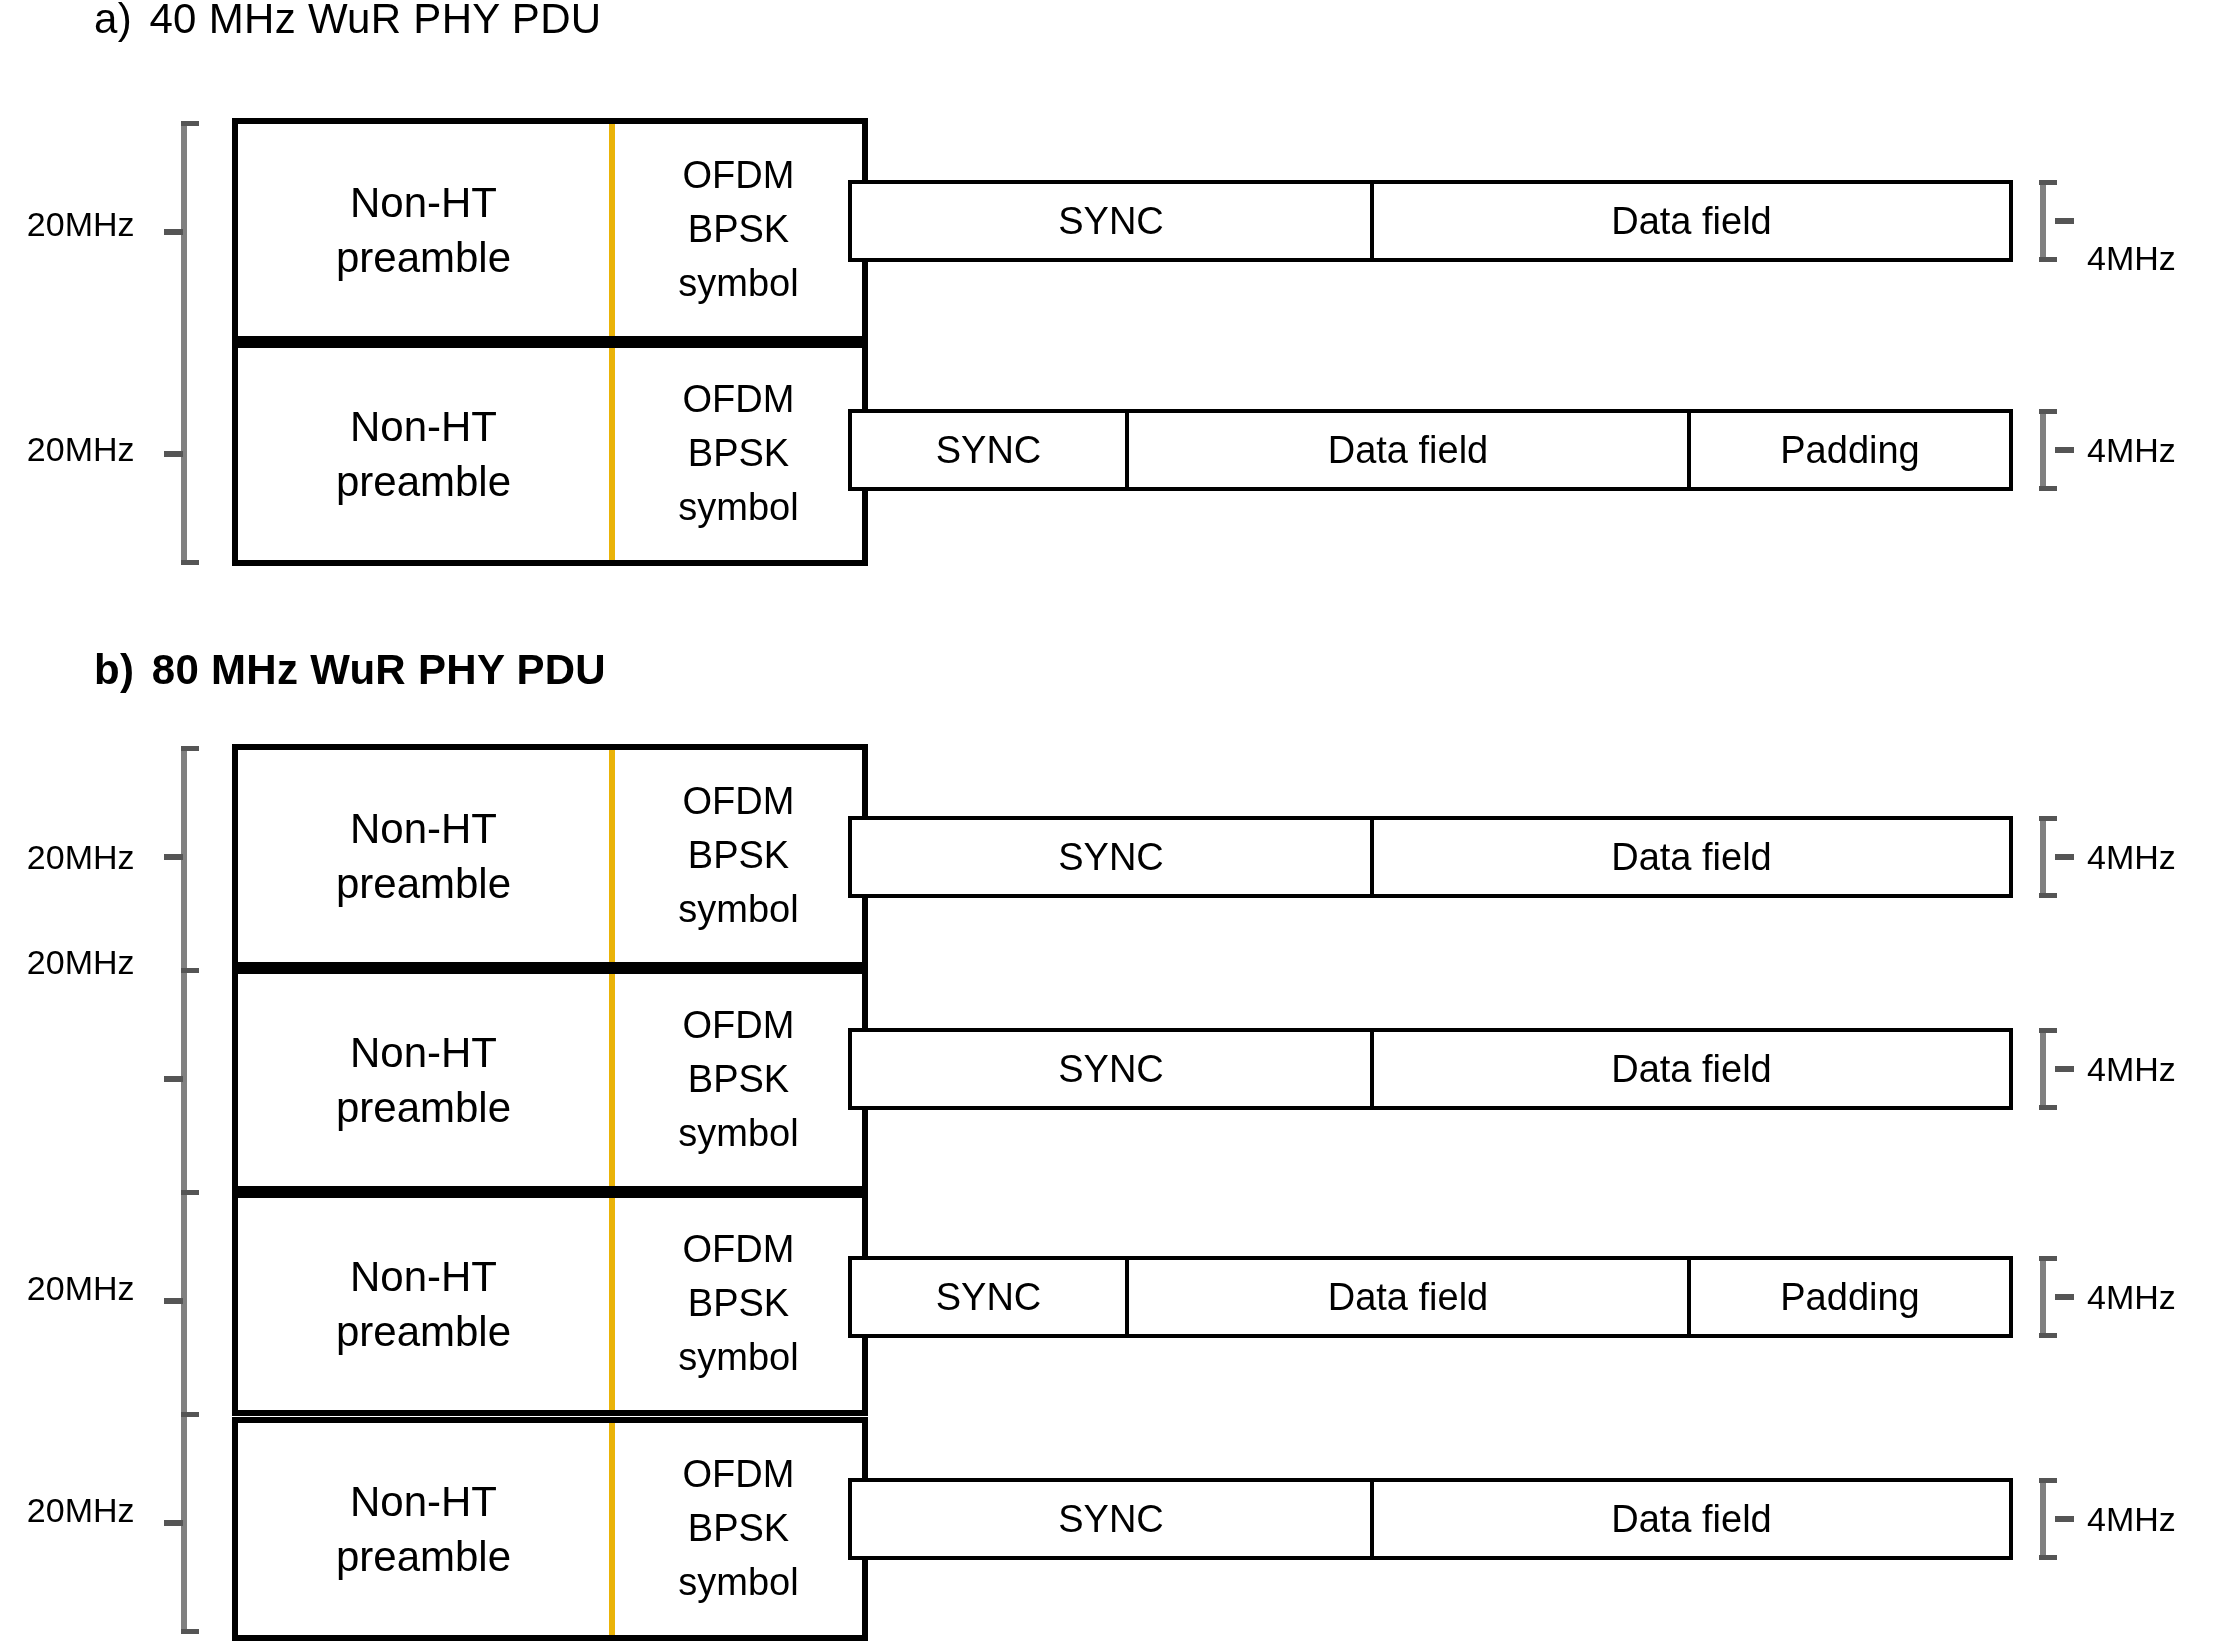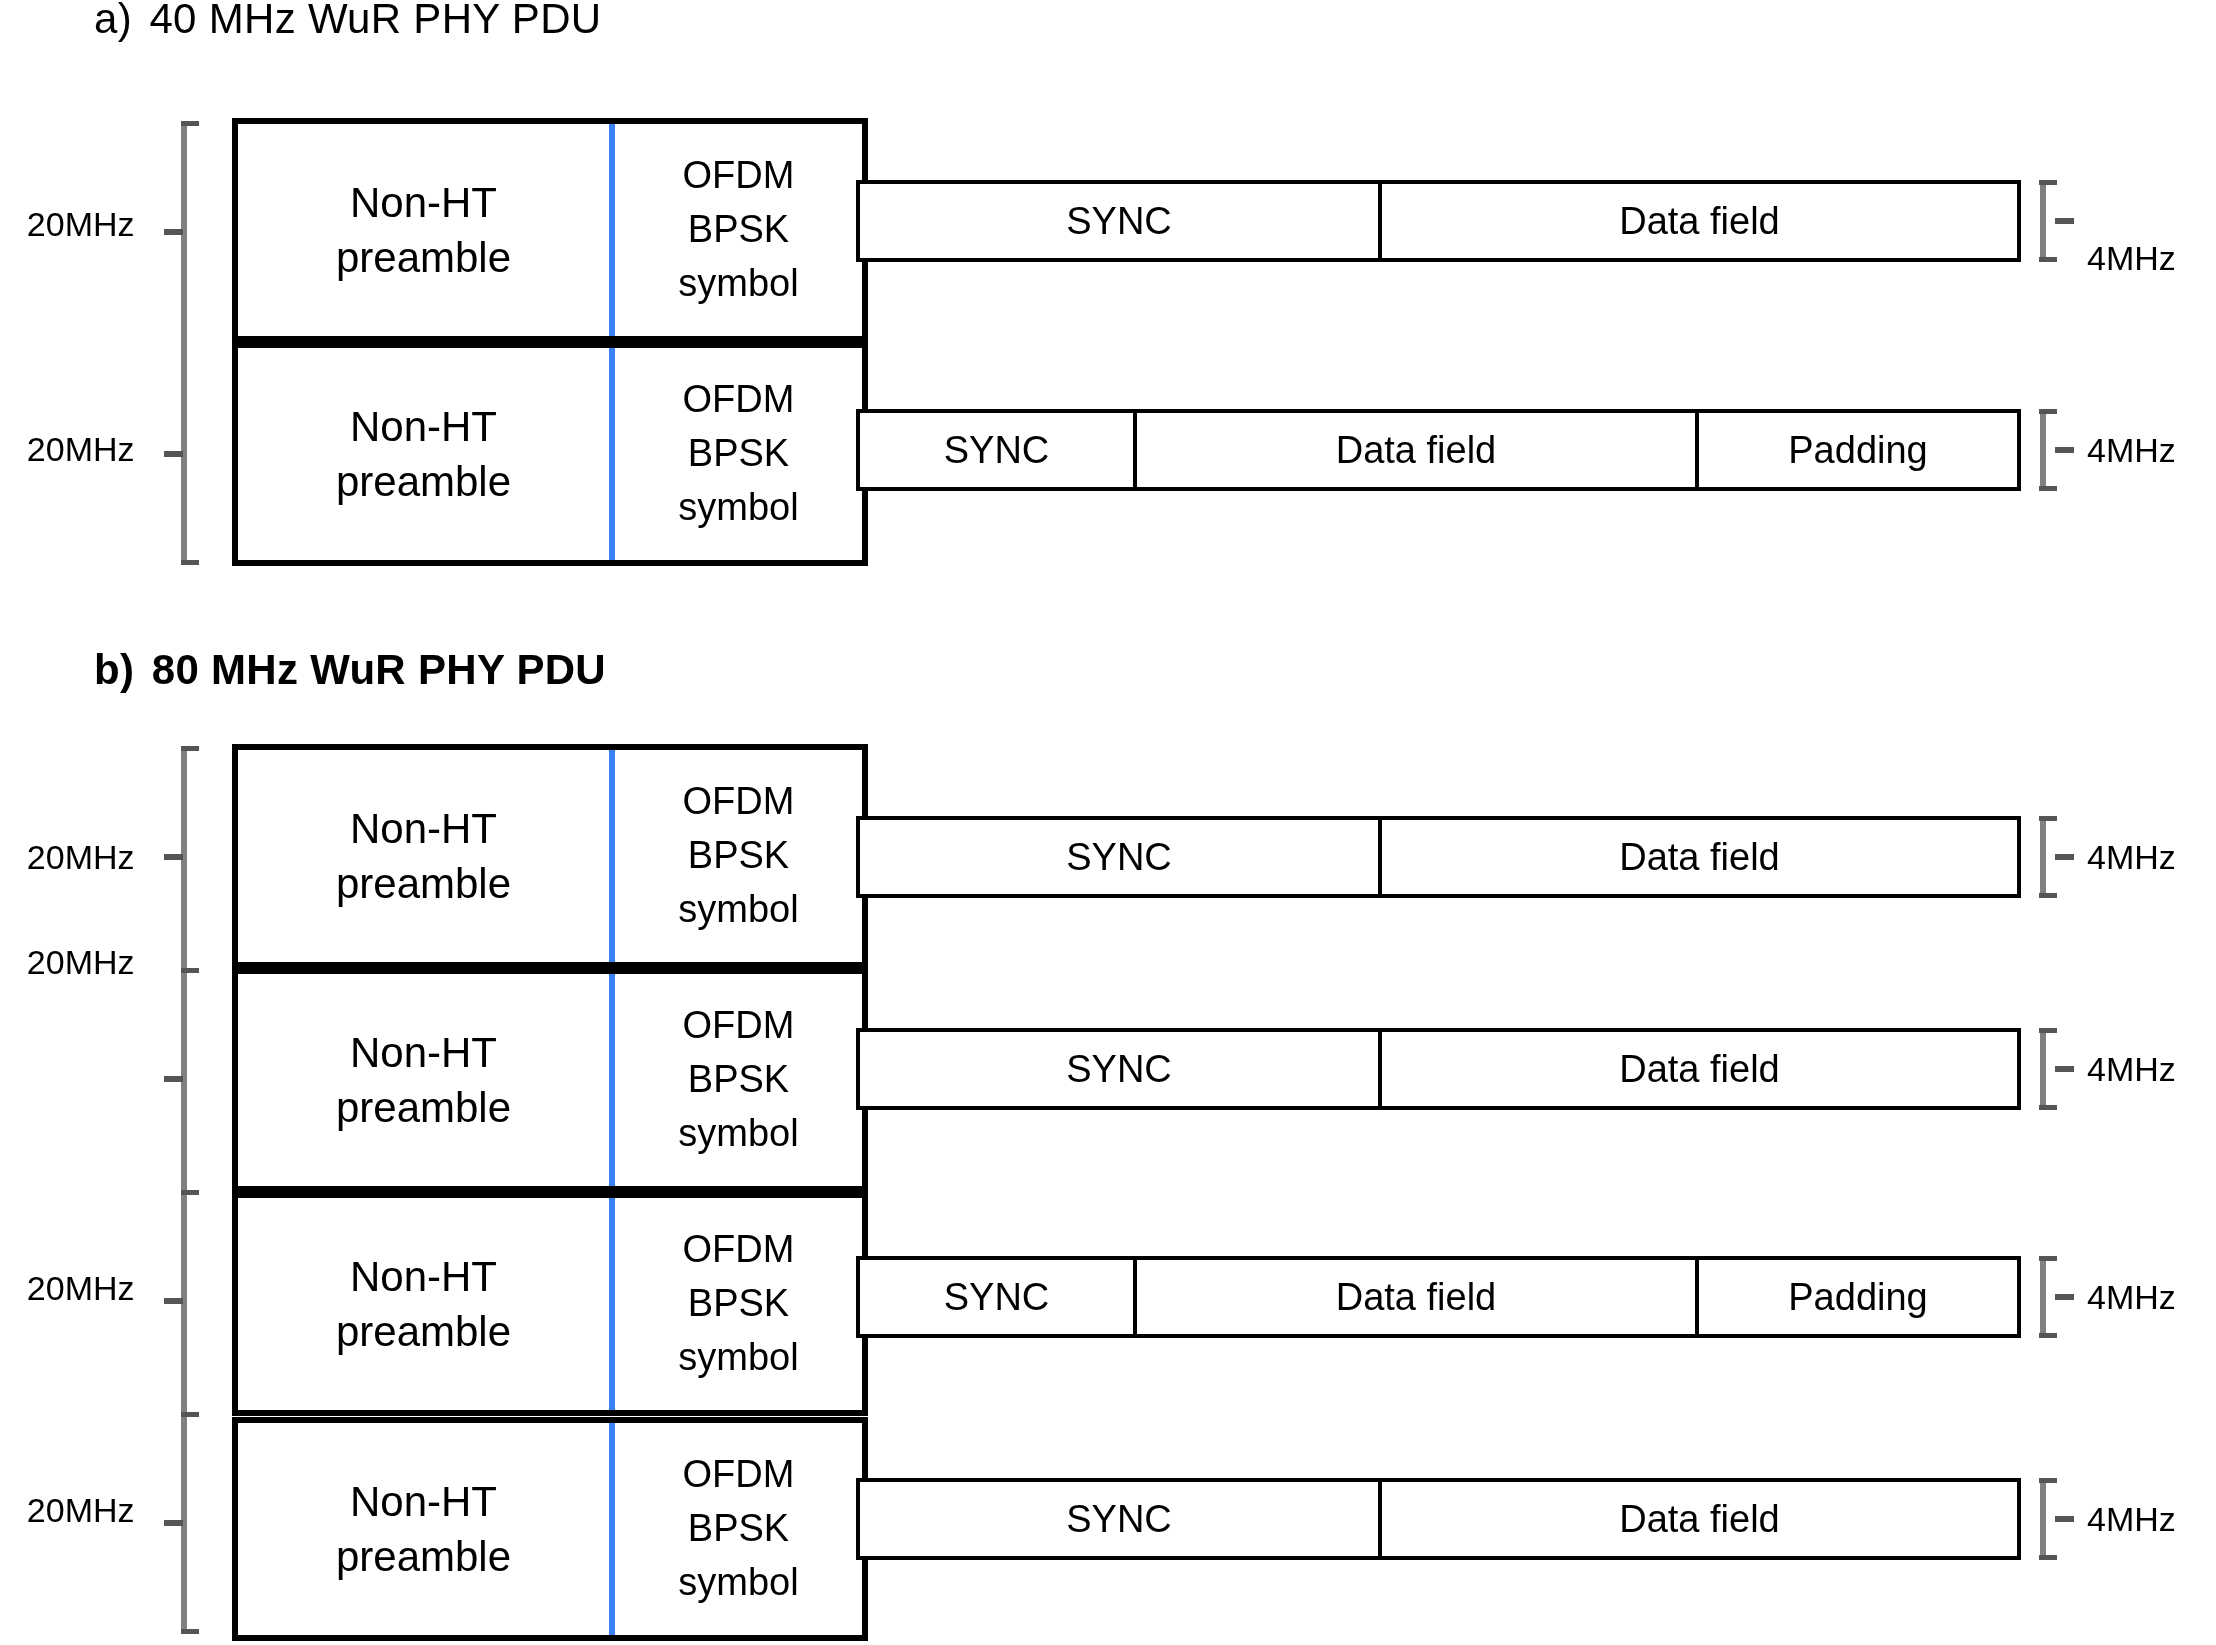--- a/index.html
+++ b/index.html
@@ -38,41 +38,40 @@
   }
   .pdu-cell {
     box-sizing: border-box;
     display: flex;
     flex-direction: column;
     align-items: center;
     justify-content: center;
     background: #ffffff;
   }
   .pdu-cell.left {
-    border-right: 6px solid #3b82f6;
+    border-right: 6px solid #eab308;
     justify-content: center;
   }
   .cell-line {
     font-size: 42px;
     line-height: 1.32;
     white-space: nowrap;
     text-align: center;
   }
   .cell-line.small {
     font-size: 38px;
     line-height: 1.42;
   }
 
   
   .databar {
     border: 4.7px solid #000000;
     background: #ffffff;
     display: flex;
     box-sizing: border-box;
-    margin-left: 8px;
   }
   .databar-seg {
     box-sizing: border-box;
     display: flex;
     align-items: center;
     justify-content: center;
     font-size: 38px;
     white-space: nowrap;
     background: #ffffff;
   }

